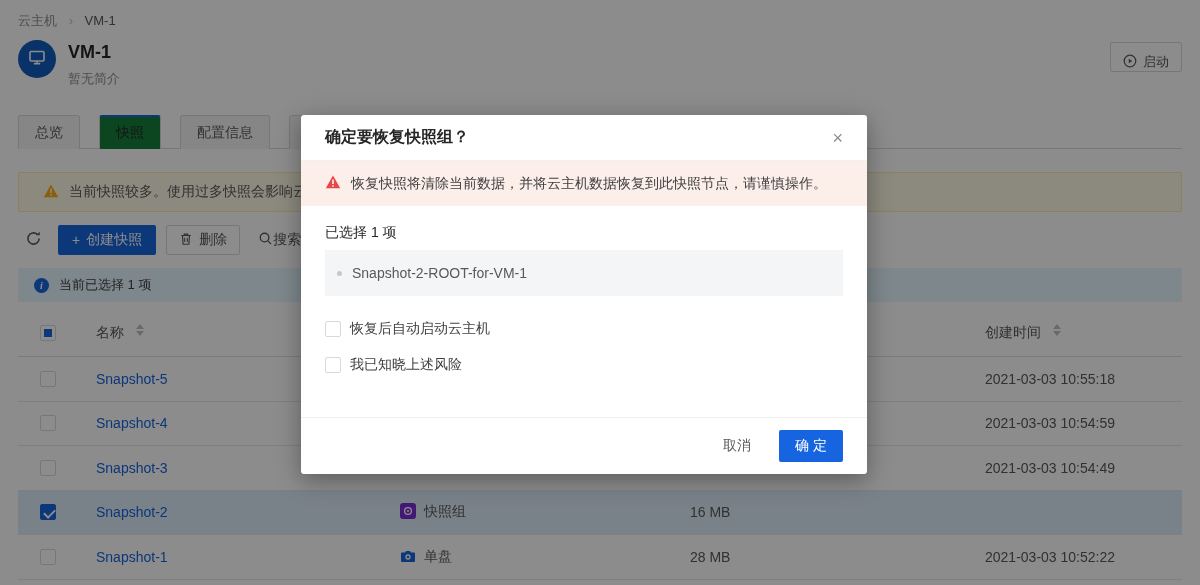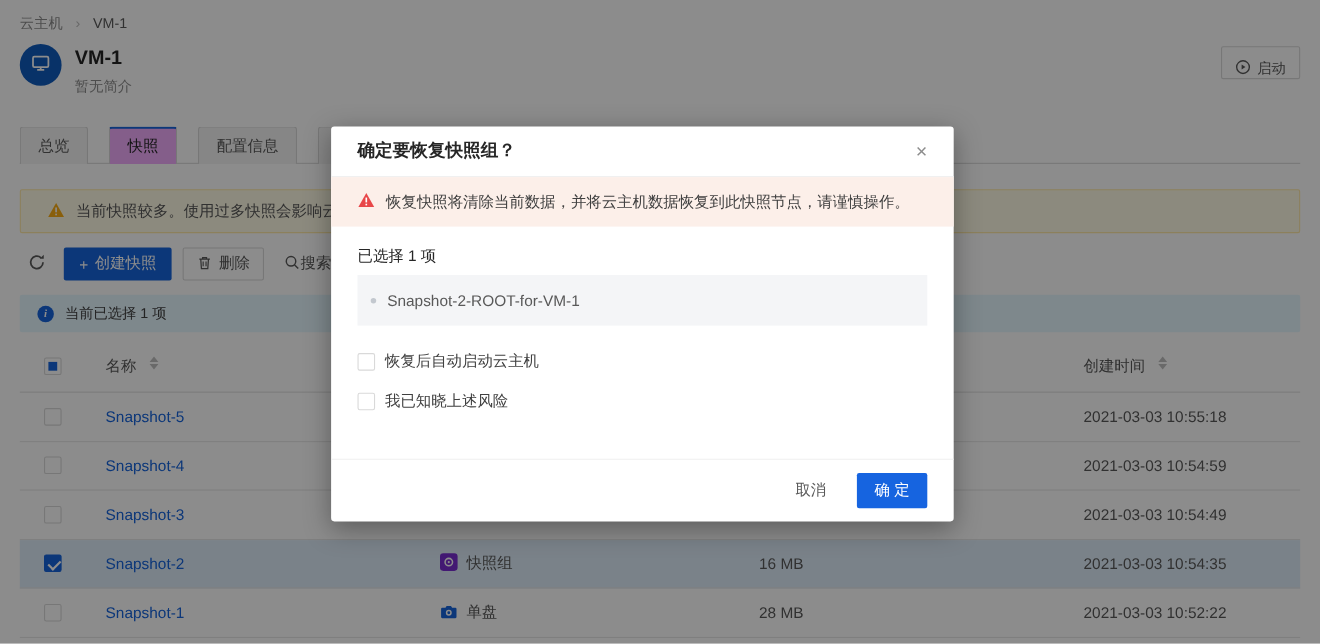--- a/index.html
+++ b/index.html
@@ -23,21 +23,21 @@
   .start-btn { position:absolute; right:0; top:2px; height:30px; padding:0 12px;
     background:#fff; border:1px solid #d9d9d9; border-radius:2px; font-size:13px;
     color:#595959; display:flex; align-items:flex-end; gap:6px; cursor:pointer;
     font-family:inherit; }
 
   
   .tabs { display:flex; margin-top:27px; height:34px; border-bottom:1px solid #d9d9d9;gap:12px; }
   .tab { height:34px; line-height:32px; padding:0 16px; background:#f5f5f5;
     border:1px solid #d9d9d9; border-bottom:none; border-radius:3px 3px 0 0;
     font-size:14px; color:#595959; margin-right:7px; cursor:pointer; white-space:nowrap; }
-  .tab.active { background:#f0abfc; color:#262626; border-top:2px solid #1664dc; line-height:31px; }
+  .tab.active { background:#15803d; color:#262626; border-top:2px solid #1664dc; line-height:31px; }
   .tab.stub1{width:83px;} .tab.stub2{width:72px;} .tab.stub3{width:85px;} .tab.stub4{width:57px;}
 
   
   .banner { margin-top:23px; height:40px; background:#fffbe6; border:1px solid #ffe9a8;
     border-radius:2px; display:flex; align-items:center; padding:0 16px 0 24px;
     font-size:14px; color:#595959; gap:10px; white-space:nowrap; overflow:hidden; }
 
   
   .toolbar { margin-top:6px; height:44px; display:flex; align-items:center; gap:10px; }
   .icon-btn { width:30px; height:30px; display:flex; align-items:center;
@@ -280,21 +280,20 @@
       <span class="cell cell-text">
         <span class="type-ic purple">
           <svg width="10" height="10" viewBox="0 0 10 10">
               <circle cx="5" cy="5" r="3.4" fill="none" stroke="#fff" stroke-width="1.4"></circle>
               <circle cx="5" cy="5" r="1" fill="#fff"></circle>
             </svg>
         </span>
         <span>快照组</span>
       </span>
       <span class="cell cell-text">16 MB</span>
-      <span class="cell cell-text">2021-03-03 10:54:35</span>
     </div>
 
     <div class="trow">
       <span class="cell c-check">
           <span class="cb"></span>
         </span>
       <span class="cell">
           <a class="name-link">Snapshot-1</a>
         </span>
       <span class="cell cell-text">

